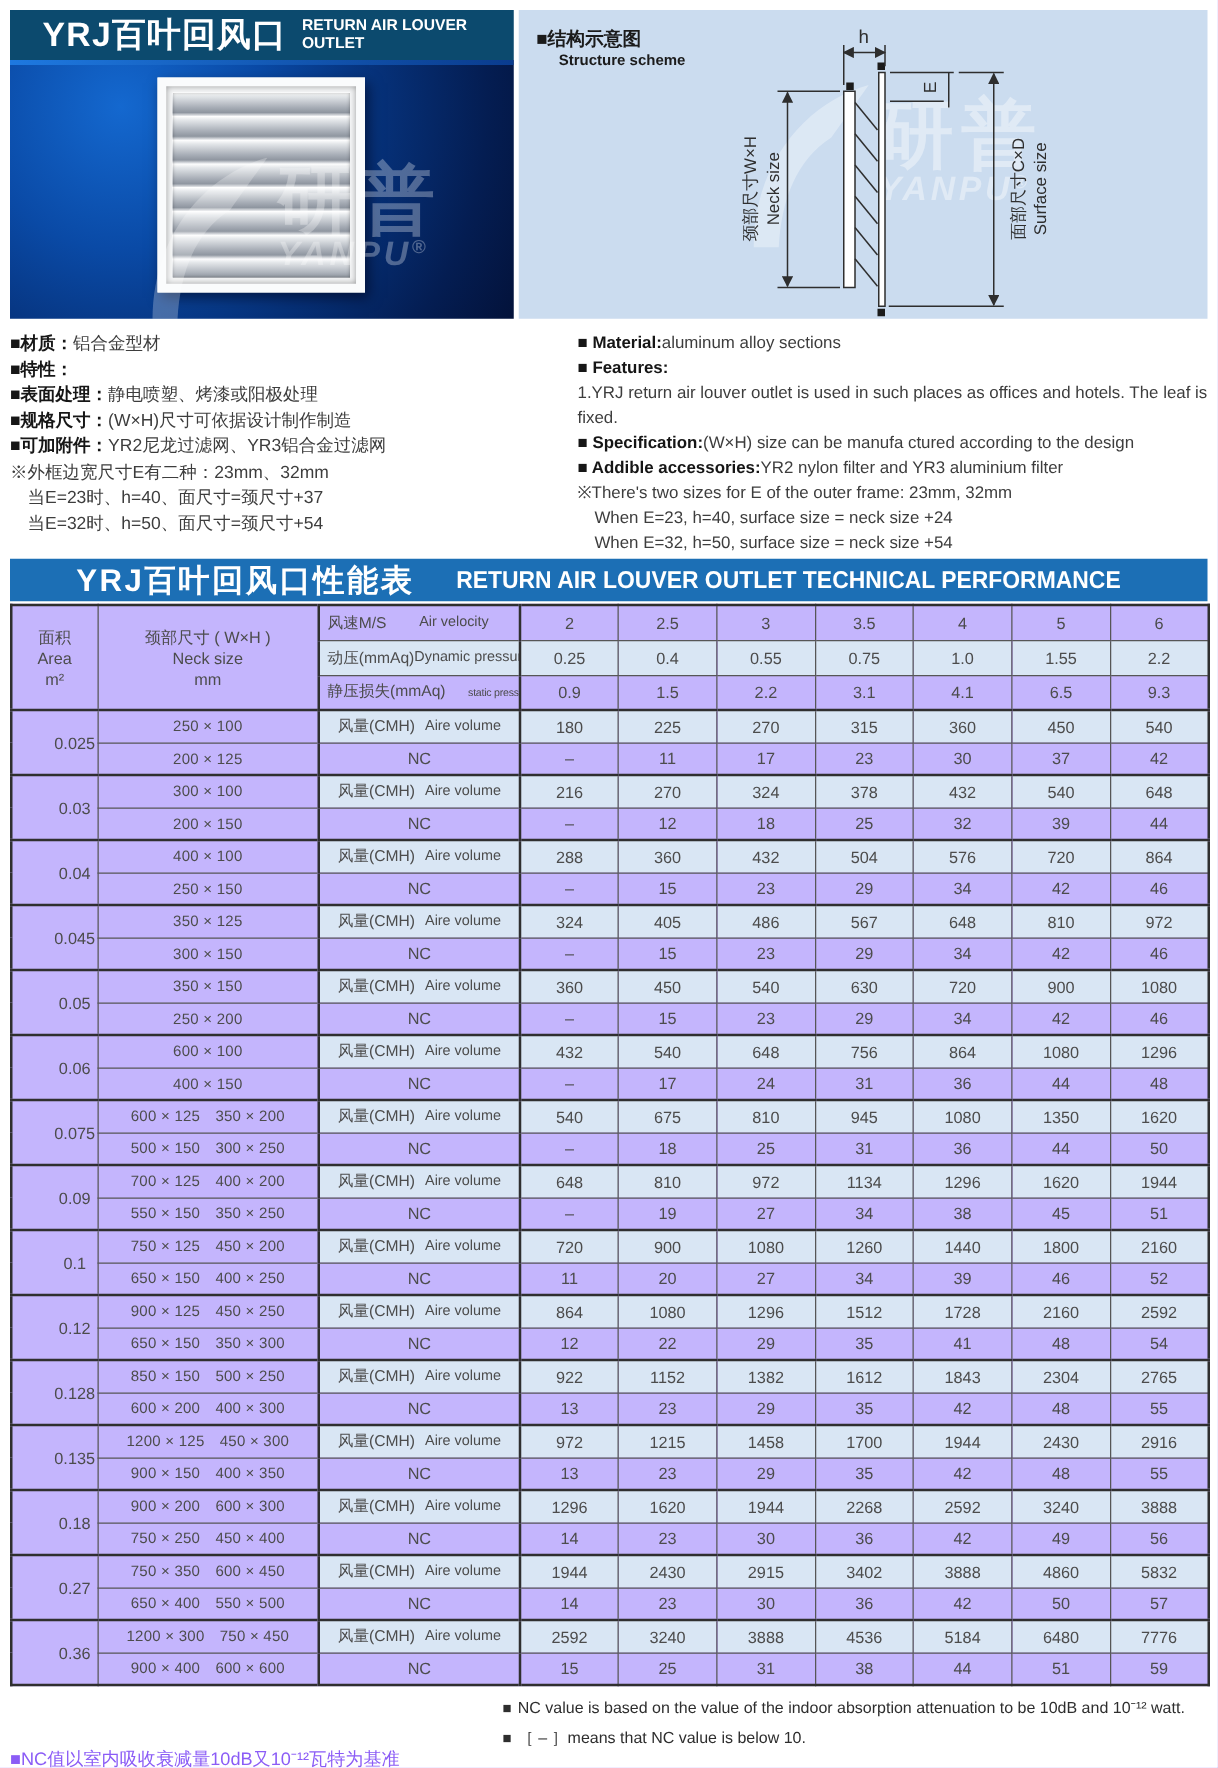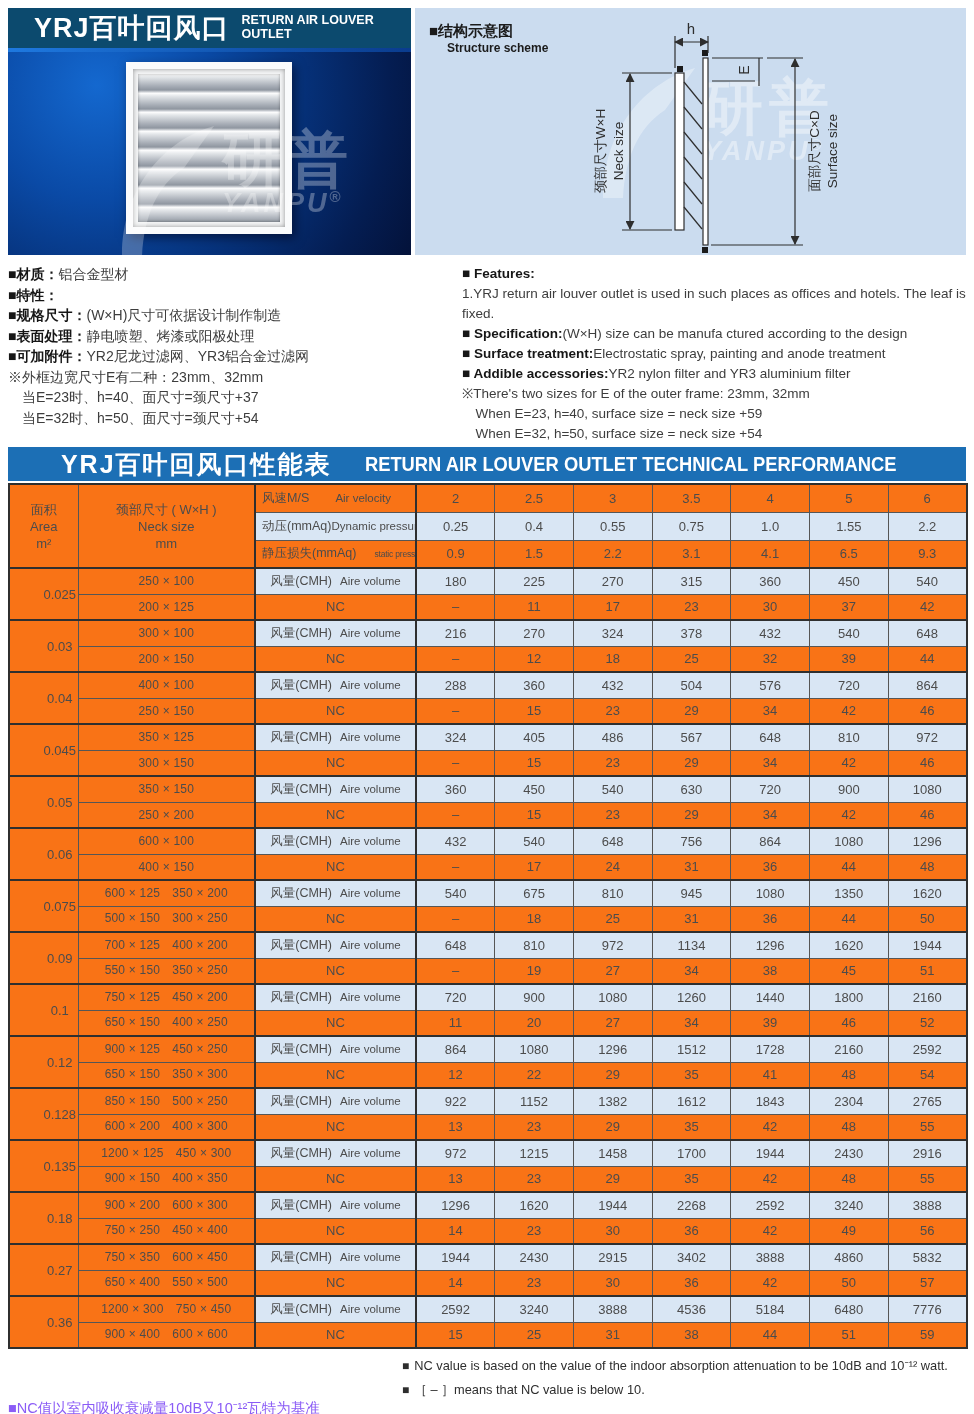--- a/index.html
+++ b/index.html
@@ -55,21 +55,21 @@
     position:absolute; left:8px; top:447px; width:958px; height:34px;
     background:#1c6fb5; color:#fff; display:flex; align-items:center; justify-content:center; gap:16px;
     white-space:nowrap;
   }
   .banner-cn { font-size:25px; font-weight:bold; letter-spacing:2px; }
   .banner-en { font-size:19.5px; font-weight:bold; transform:scaleX(.94); }
   
   table.perf {
     position:absolute; left:8px; top:483px; width:958px;
     border-collapse:collapse; table-layout:fixed;
-    font-size:13px; color:#4c4c4c; background:#f97316;
+    font-size:13px; color:#4c4c4c; background:#c4b5fd;
     border:2px solid #2f2f2f;
   }
   table.perf td { border:1px solid #565656; text-align:center; vertical-align:middle; overflow:hidden; white-space:nowrap; }
   table.perf tr.hrow td { height:28px; }
   table.perf tr.drow td { height:26px; }
   tr.gs td { border-top:2px solid #2f2f2f; }
   tr.hlast td { border-bottom:2px solid #2f2f2f; }
   td.c-lab { border-left:2px solid #2f2f2f !important; border-right:2px solid #2f2f2f !important; padding:0 6px; }
   .lb { background:#d9e6f4; }
   .labflex { display:flex; align-items:center; justify-content:space-between; }
@@ -163,35 +163,35 @@
     <text font-size="13.5" text-anchor="middle" transform="rotate(-90 186 143)" x="186" y="147">颈部尺寸W×H</text>
     <text font-size="13.5" text-anchor="middle" transform="rotate(-90 204 143)" x="204" y="147">Neck size</text>
     <text font-size="13.5" text-anchor="middle" transform="rotate(-90 400 143)" x="400" y="147">面部尺寸C×D</text>
     <text font-size="13.5" text-anchor="middle" transform="rotate(-90 418 143)" x="418" y="147">Surface size</text>
   </svg>
 </div>
 
 <div class="features-cn" id="feat-cn">
     <div class="fline"><b>■材质：</b><span>铝合金型材</span></div>
     <div class="fline"><b>■特性：</b><span></span></div>
+    <div class="fline"><b>■表面处理：</b><span>静电喷塑、烤漆或阳极处理</span></div>
     <div class="fline"><b>■规格尺寸：</b><span>(W×H)尺寸可依据设计制作制造</span></div>
-    <div class="fline"><b>■表面处理：</b><span>静电喷塑、烤漆或阳极处理</span></div>
     <div class="fline"><b>■可加附件：</b><span>YR2尼龙过滤网、YR3铝合金过滤网</span></div>
     <div class="fline"><b></b><span>※外框边宽尺寸E有二种：23mm、32mm</span></div>
     <div class="fline"><b></b><span>　当E=23时、h=40、面尺寸=颈尺寸+37</span></div>
     <div class="fline"><b></b><span>　当E=32时、h=50、面尺寸=颈尺寸+54</span></div>
   </div>
 <div class="features-en" id="feat-en">
+    <div class="fline"><b>■ Material:</b><span>aluminum alloy sections</span></div>
     <div class="fline"><b>■ Features:</b><span></span></div>
     <div class="fline"><b></b><span>1.YRJ return air louver outlet  is used in  such  places as  offices  and hotels. The leaf is fixed.</span></div>
     <div class="fline"><b>■ Specification:</b><span>(W×H) size  can  be manufa ctured  according  to the design</span></div>
-    <div class="fline"><b>■ Surface treatment:</b><span>Electrostatic spray, painting and anode treatment</span></div>
     <div class="fline"><b>■ Addible accessories:</b><span>YR2 nylon filter and YR3 aluminium filter</span></div>
     <div class="fline"><b></b><span>※There's two sizes for E of the outer frame: 23mm, 32mm</span></div>
-    <div class="fline"><b></b><span>　When E=23, h=40, surface size = neck size +59</span></div>
+    <div class="fline"><b></b><span>　When E=23, h=40, surface size = neck size +24</span></div>
     <div class="fline"><b></b><span>　When E=32, h=50, surface size = neck size +54</span></div>
   </div>
 
 <div class="banner">
   <span class="banner-cn">YRJ百叶回风口性能表</span>
   <span class="banner-en">RETURN AIR LOUVER OUTLET TECHNICAL PERFORMANCE</span>
 </div>
 
 <table class="perf">
   <colgroup>

